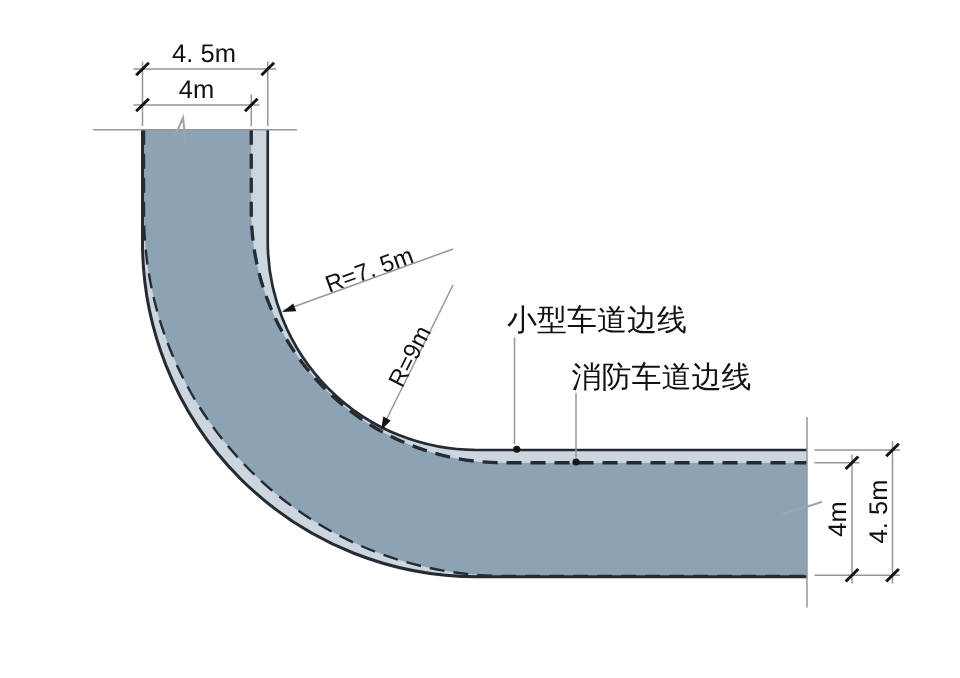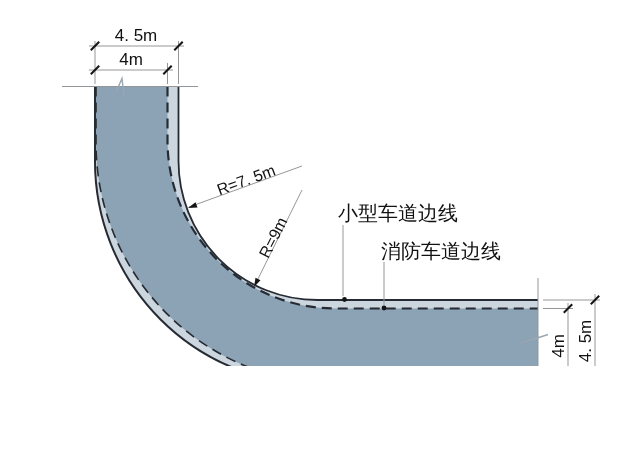--- a/index.html
+++ b/index.html
@@ -1,16 +1,16 @@
 <!DOCTYPE html>
 <html><head>
 <meta charset="utf-8">
 <style>
   html,body{margin:0;padding:0;background:#ffffff;}
-  .page{position:relative;width:640px;height:366px;background:#ffffff;overflow:hidden;
+  .page{position:relative;width:640px;height:452px;background:#ffffff;overflow:hidden;
         font-family:"Liberation Sans", sans-serif;}
   svg{display:block;}
   .thin{stroke:#939799;stroke-width:1;fill:none;}
   .tick{stroke:#141414;stroke-width:2;fill:none;}
   .dimtext{fill:#111111;font-size:17px;font-family:"Liberation Sans",sans-serif;}
   .radtext{fill:#111111;font-size:16px;font-family:"Liberation Sans",sans-serif;}
   .cntext{fill:#111111;font-size:20px;font-family:"Liberation Sans",sans-serif;}
   .breakmark{stroke:#9aa6b0;stroke-width:1.4;fill:none;}
   .marker{fill:#141414;}
 </style>

